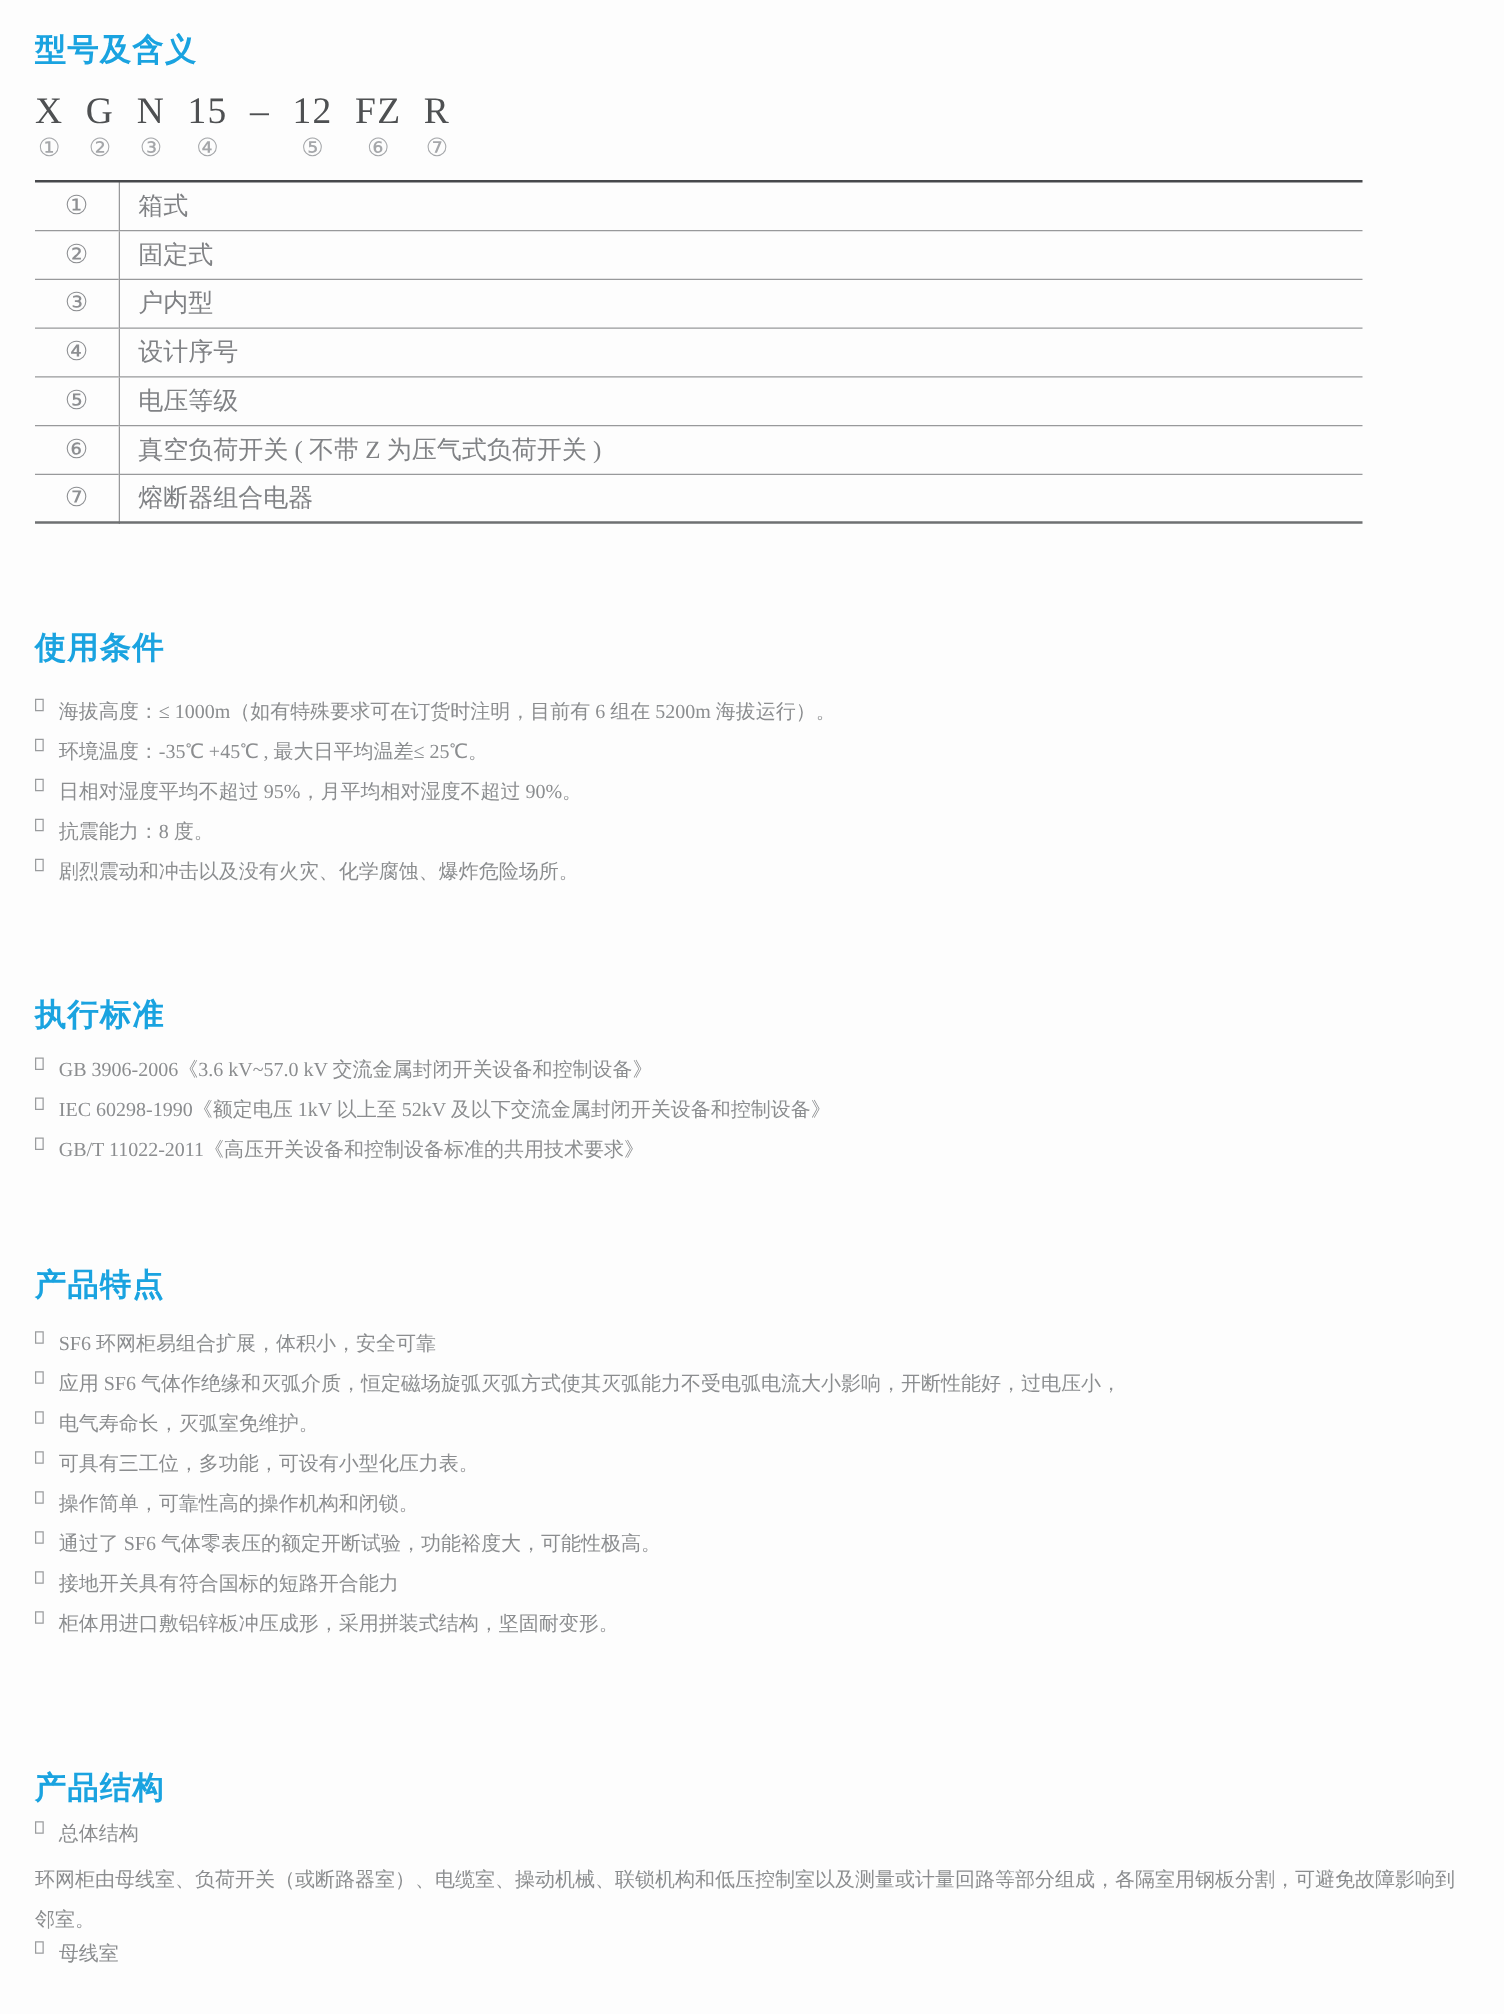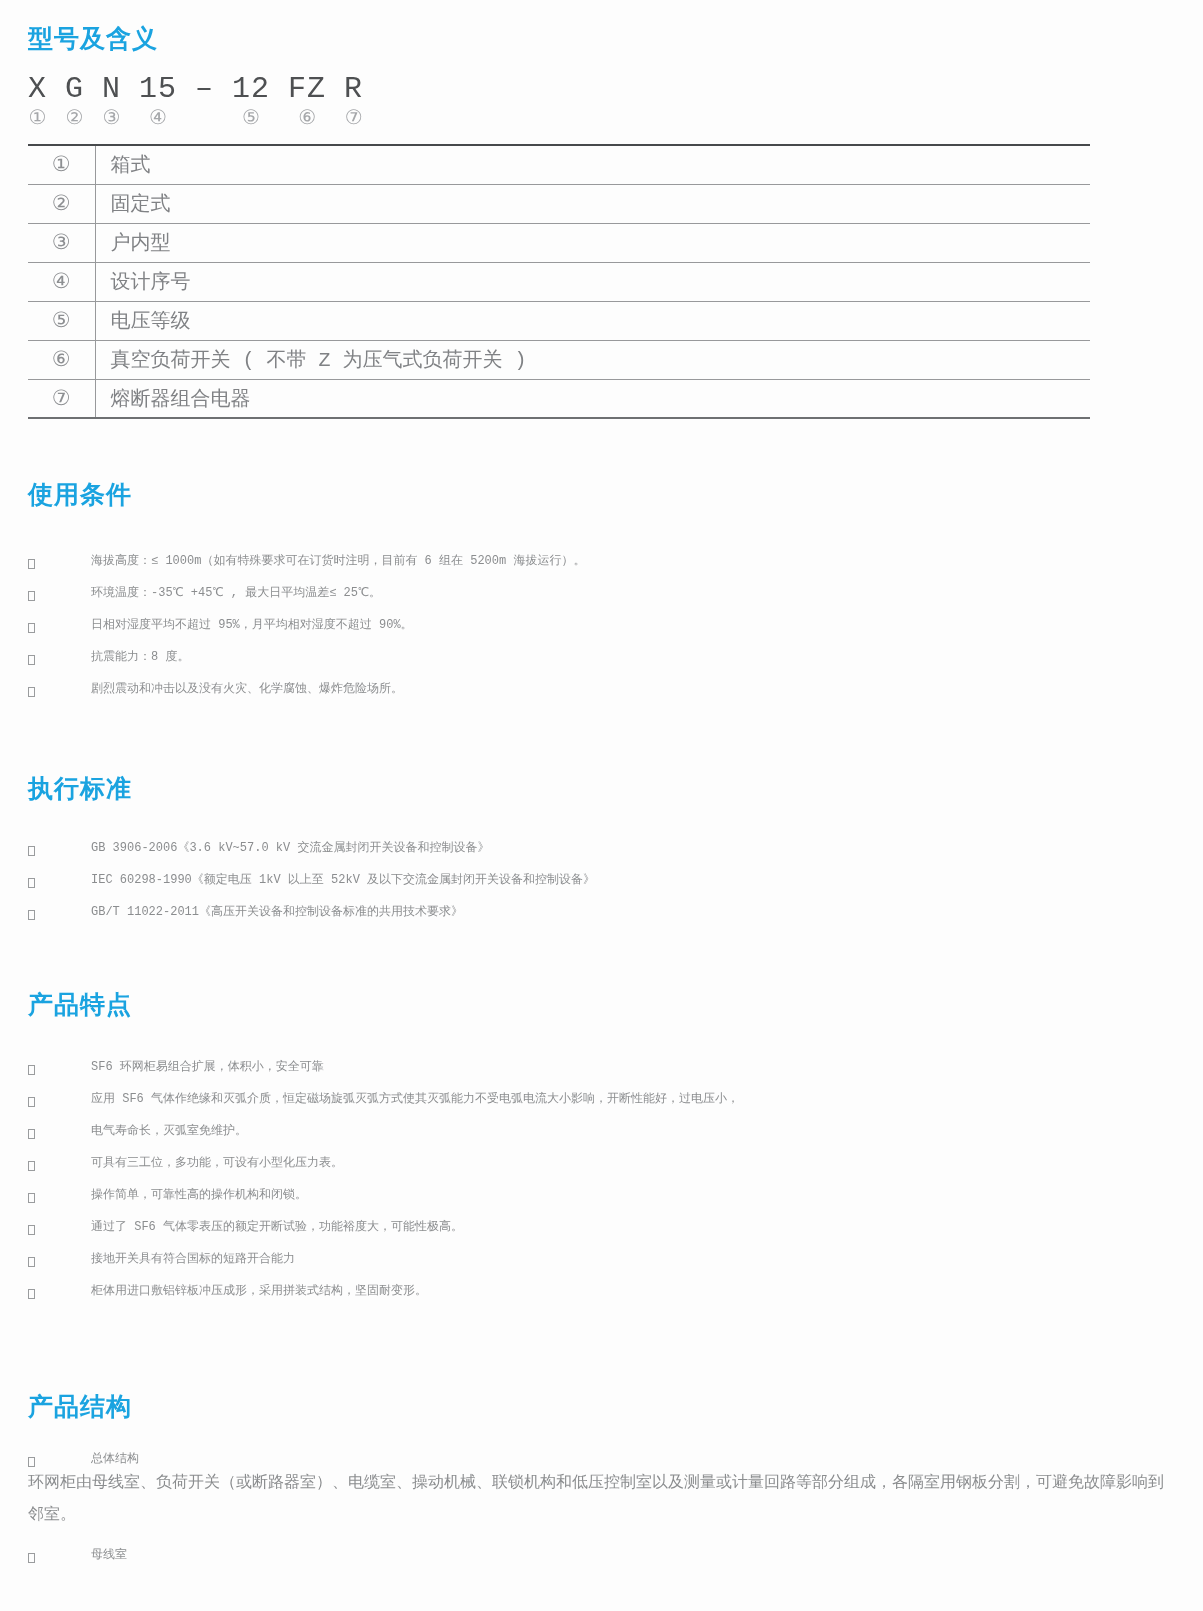--- a/index.html
+++ b/index.html
@@ -2,21 +2,21 @@
 <html><head>
 <meta charset="utf-8">
 <style>
   * { margin: 0; padding: 0; box-sizing: border-box; }
   html, body { background: #fdfdfd; }
   .page {
     position: relative;
     width: 1203px;
     height: 1611px;
     background: #fdfdfd;
-    font-family: Liberation Mono, monospace;
+    font-family: Liberation Serif, serif;
     color: #8b8d8f;
     padding: 26px 38px 0 28px;
     overflow: hidden;
   }
   .sec-title {
     font-size: 25px;
     line-height: 30px;
     font-weight: 700;
     color: #1aa3e0;
     letter-spacing: 1px;
@@ -59,42 +59,41 @@
     text-align: center;
     border-right: 1px solid #98999b;
     color: #8d8f92;
     font-size: 21px;
   }
   .model-table td.desc { padding-left: 15px; }
   
   .blist { }
   .bitem {
     display: flex;
-    align-items: flex-end;
+    align-items: flex-start;
     height: 32px;
-    font-size: 12px;
+    font-size: 16px;
     color: #8b8d8f;
     white-space: nowrap;
-    gap: 44px;
   }
   .tofu {
     display: inline-block;
     flex: none;
     width: 7px;
     height: 10px;
     border: 1px solid #9a9c9e;
     margin-right: 12px;
   }
   .para {
     font-size: 16px;
     line-height: 32px;
     color: #8b8d8f;
   }
   
-  .mt-usage-title { margin-top: 63px; }
+  .mt-usage-title { margin-top: 85px; }
   .mt-usage-list { margin-top: 25px; }
   .mt-standards-title { margin-top: 79px; }
   .mt-standards-list { margin-top: 18px; }
   .mt-features-title { margin-top: 72px; }
   .mt-features-list { margin-top: 21px; }
   .mt-structure-title { margin-top: 95px; }
   .mt-structure-body { margin-top: 11px; }
 </style>
 </head>
 <body>

